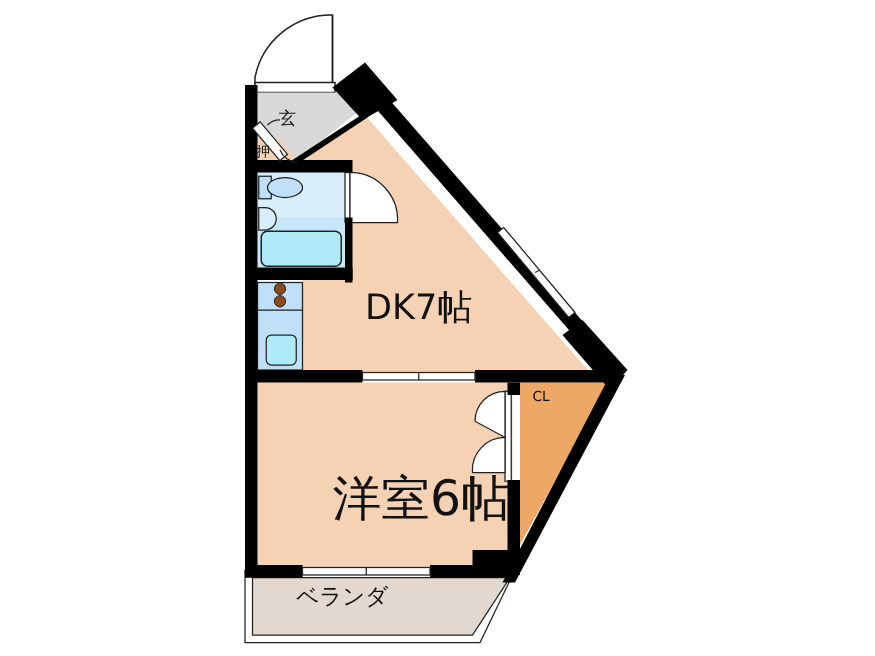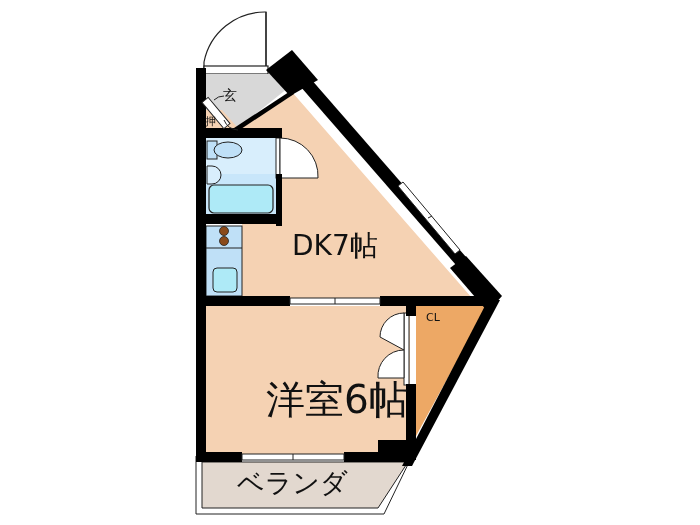--- a/index.html
+++ b/index.html
@@ -3,21 +3,21 @@
 <meta charset="utf-8">
 <style>
   html, body { margin:0; padding:0; background:#ffffff; }
   body { width:700px; height:525px; position:relative; overflow:hidden;
          font-family: "DejaVu Sans", "Liberation Sans", sans-serif; }
   #plan { position:absolute; left:0; top:0; width:700px; height:525px; }
   .lbl { position:absolute; color:#111; white-space:nowrap; line-height:1; }
   .lbl-dk { left:292px; top:232px; font-size:28px; letter-spacing:0px; }
   .lbl-yo { left:234px; top:380px; font-size:39px;margin-left:32px; }
   .lbl-cl { left:426px; top:312px; font-size:11px; }
-  .lbl-ver { left:237px; top:469px; font-size:27px; }
+  .lbl-ver { left:237px; top:469px; font-size:18px; }
   .lbl-gen { left:223px; top:88px; font-size:14px; }
   .lbl-osi { left:205px; top:116px; font-size:11px; }
 </style>
 </head>
 <body>
 
 <svg id="plan" viewBox="0 0 700 525" xmlns="http://www.w3.org/2000/svg">
 
   <g>
     <path d="M204,68 L204,62 A62,62 0 0 1 266,12 L266,68 Z" fill="#ffffff" stroke="#222" stroke-width="1.2"></path>

